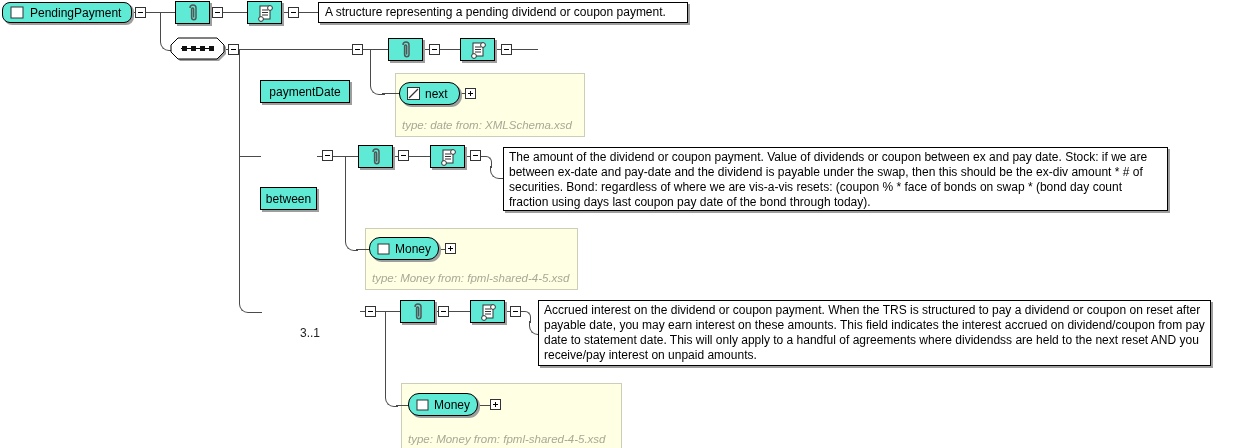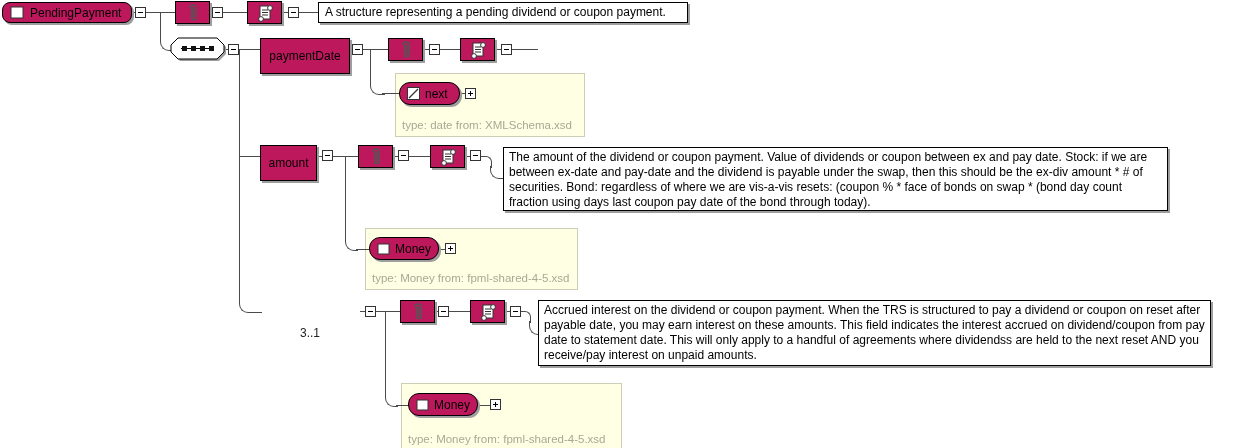--- a/index.html
+++ b/index.html
@@ -12,35 +12,35 @@
   }
   html,body{margin:0;padding:0;background:#fff;}
   #canvas{
     position:relative;width:1252px;height:448px;overflow:hidden;background:#fff;
     font-family:"Liberation Sans", sans-serif;font-size:12px;color:#000;
   }
   .hline{position:absolute;height:1px;background:var(--line);}
   .elbow-bl{position:absolute;border-left:1px solid var(--line);border-bottom:1px solid var(--line);border-bottom-left-radius:9px;}
   .elbow-tr{position:absolute;border-top:1px solid var(--line);border-right:1px solid var(--line);border-top-right-radius:6px;}
   .box{
-    position:absolute;background:#be185d;border:1px solid var(--border);
+    position:absolute;background:#5eead4;border:1px solid var(--border);
     box-shadow:2px 2px 0 var(--shadow);box-sizing:border-box;
     display:flex;align-items:center;justify-content:center;
   }
   .rootbox{border-radius:8px;justify-content:flex-start;padding-left:7px;gap:6px;}
-  .elembox{height:36px;}
+  .elembox{height:23px;margin-top:42px;}
   .iconbox{width:35px;height:23px;}
   .typebox{border-radius:11px;height:23px;justify-content:flex-start;padding-left:7px;gap:5px;}
   .docbox{
     position:absolute;background:#fff;border:1px solid var(--border);
     box-shadow:2px 2px 0 var(--shadow);box-sizing:border-box;
     padding:2px 5px;line-height:15px;text-align:left;
   }
   .docbox.oneline{display:flex;align-items:center;padding:0 6px;}
-  .panel{position:absolute;background:var(--panel-bg);border:1px solid #cdcdb8;box-sizing:border-box;}
+  .panel{position:absolute;background:var(--panel-bg);border:1px solid #cdcdb8;box-sizing:border-box;font-style:italic;}
   .panel-note{position:absolute;left:6px;bottom:5px;color:var(--panel-note);font-size:11.5px;white-space:nowrap;}
   .toggle{
     position:absolute;width:11px;height:11px;box-sizing:border-box;
     border:1px solid #333;background:#fff;cursor:pointer;
   }
   .toggle::before{content:"";position:absolute;left:2px;right:2px;top:4px;height:1px;background:#000;}
   .toggle.plus::after{content:"";position:absolute;top:2px;bottom:2px;left:4px;width:1px;background:#000;}
   .icon{display:inline-flex;align-items:center;justify-content:center;line-height:0;}
   .card{position:absolute;font-size:12px;color:#222;}
   svg{display:block;}
@@ -163,21 +163,21 @@
       <svg width="13" height="13">
         <rect x="0.5" y="0.5" width="12" height="12" fill="#fff" stroke="#333"></rect>
         <line x1="2" y1="11" x2="11" y2="2" stroke="#333" stroke-width="1.3"></line>
       </svg>
     </span>
     <span>next</span>
   </div>
   <div class="toggle plus" style="left:465px;top:88px;"></div>
 
   <div class="box elembox" style="left:260px;top:145px;width:57px;">
-    <span>amount</span>
+    <span>between</span>
   </div>
   <div class="toggle" style="left:322px;top:150px;"></div>
 
   <div class="box iconbox" style="left:358px;top:145px;">
     <span class="icon">
       <svg width="14" height="21" viewBox="0 0 14 21">
         <path d="M4 6 a3 3 0 0 1 6 0 v9.5 a2.2 2.2 0 0 1 -4.4 0 V7 a1 1 0 0 1 2 0 v8.5" fill="none" stroke="#555" stroke-width="1.5"></path>
       </svg>
     </span>
   </div>

